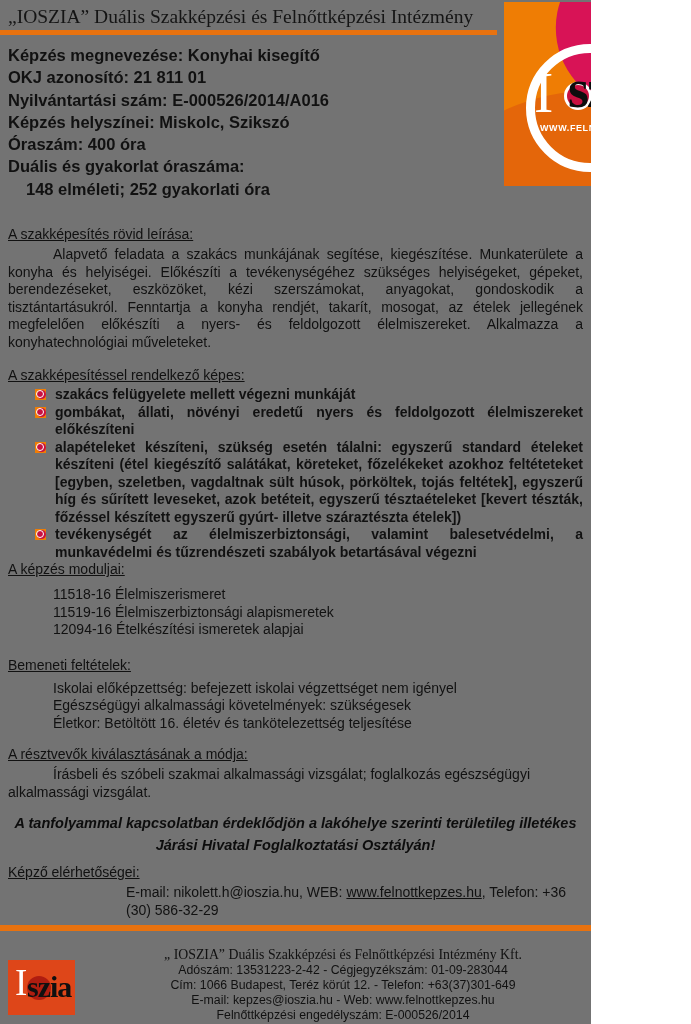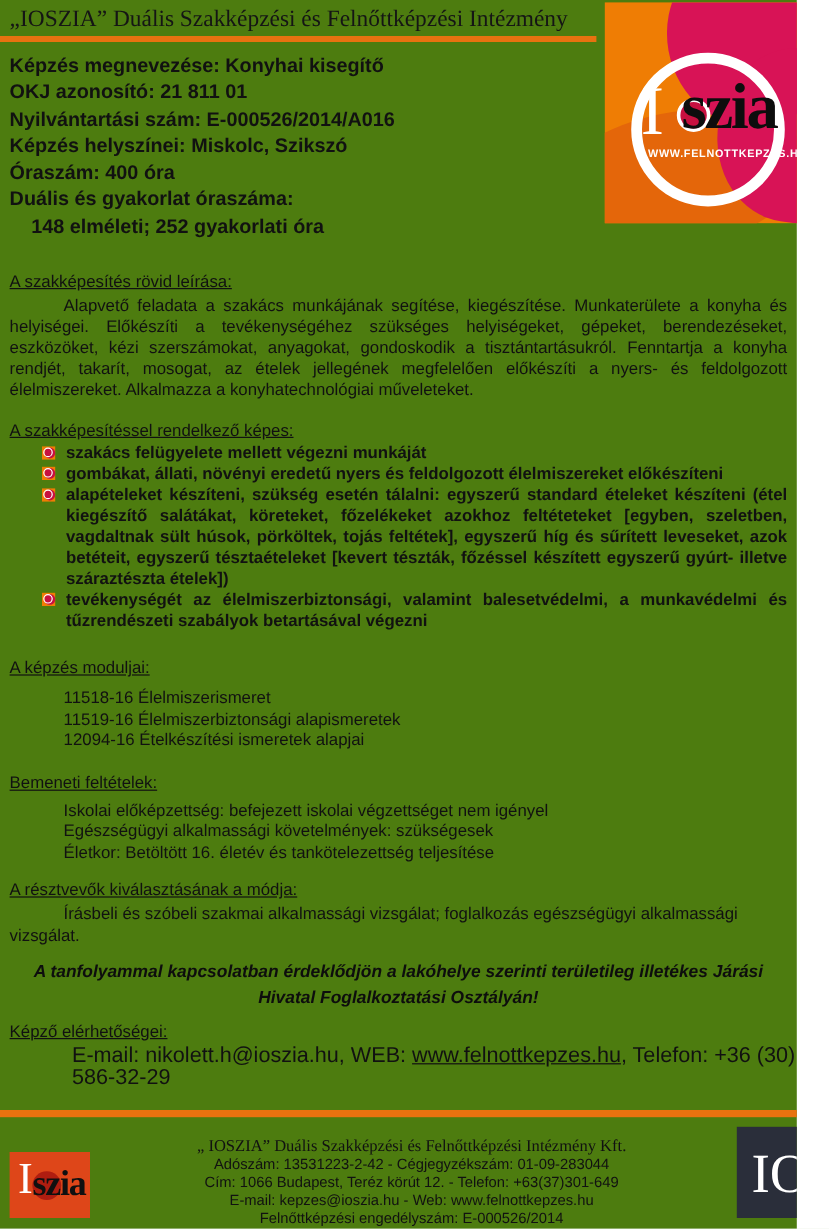--- a/index.html
+++ b/index.html
@@ -1,40 +1,40 @@
 <!DOCTYPE html>
 <html lang="hu"><head>
 <meta charset="utf-8">
 <style>
   html,body{margin:0;padding:0;background:#ffffff;}
   .page{
     position:relative;
-    width:664px;height:1024px;
-    background:#4d7c0f;
+    width:591px;height:1024px;
+    background:#737373;
     font-family:"Liberation Sans", sans-serif;
     color:#111;
     overflow:hidden;
   }
   
   .masthead{
     padding:6px 8px 0 8px;
     font-family:"Liberation Serif", serif;
     font-size:19.5px;line-height:21px;color:#151515;
   }
   .rule{background:#E8720F;}
   .top-rule{width:497px;height:5px;margin-top:3px;}
   
   .info{margin:9px 8px 0 8px;font-size:16.5px;font-weight:bold;line-height:22.3px;}
   .info-indent{padding-left:18px;}
   
   .sec-h{margin:0 8px;font-size:14px;line-height:17px;}
   .sec-h span{text-decoration:underline;}
   .mt-desc{margin-top:26px;}
   .mt-cap{margin-top:16px;}
-  .mt-mod{margin-top:22px;}
+  .mt-mod{}
   .mt-entry{margin-top:18px;}
   .mt-sel{margin-top:14px;}
   .mt-contact{margin-top:8px;}
   
   .para{margin:3px 8px 0 8px;font-size:14px;line-height:17.5px;}
   .desc-para{text-align:justify;text-indent:45px;}
   .sel-para{text-indent:45px;}
   
   .caps{list-style:none;margin:2px 8px 0 0;padding:0;}
   .cap-item{position:relative;padding-left:55px;margin:0;font-size:14px;line-height:17.5px;text-align:justify;font-weight:bold;}
@@ -44,21 +44,21 @@
   
   .plain-list{margin:6px 8px 0 8px;}
   .modules{margin-top:8px;}
   .plain-line{padding-left:45px;font-size:14px;line-height:17.5px;}
   
   .notice{
     margin:12px 6px 0 6px;text-align:center;
     font-size:14.5px;font-weight:bold;font-style:italic;line-height:21.5px;color:#0d0d0d;
   }
   
-  .contact-line{margin-top:3px;padding-left:60px;font-size:18px;line-height:17.5px;}
+  .contact-line{margin-top:3px;padding-left:88px;font-size:14px;line-height:17.5px;margin-left:38px;}
   .link{text-decoration:underline;cursor:pointer;}
   
   .logo{position:absolute;left:504px;top:2px;width:177px;height:184px;background:#EF7D04;overflow:hidden;}
   .wave{position:absolute;left:-55px;top:92px;width:225px;height:115px;background:#E4660A;border-radius:50%;transform:rotate(-12deg);}
   .petal{position:absolute;background:#D81356;}
   .petal-top{left:52px;top:-48px;width:140px;height:152px;border-radius:50% 20% 50% 50%;transform:rotate(-10deg);}
   .petal-bottom{left:94px;top:38px;width:125px;height:145px;border-radius:50% 50% 20% 50%;transform:rotate(8deg);}
   .ring{position:absolute;left:22px;top:42px;width:128px;height:128px;border:9px solid #ffffff;border-radius:50%;box-sizing:border-box;}
   .logo-i{position:absolute;left:30px;top:62px;font-family:"Liberation Serif", serif;font-size:58px;line-height:1;color:#ffffff;}
   .logo-disc{position:absolute;left:60px;top:80px;width:28px;height:28px;border-radius:50%;background:#C81040;border:3px solid #fff;box-sizing:border-box;}

